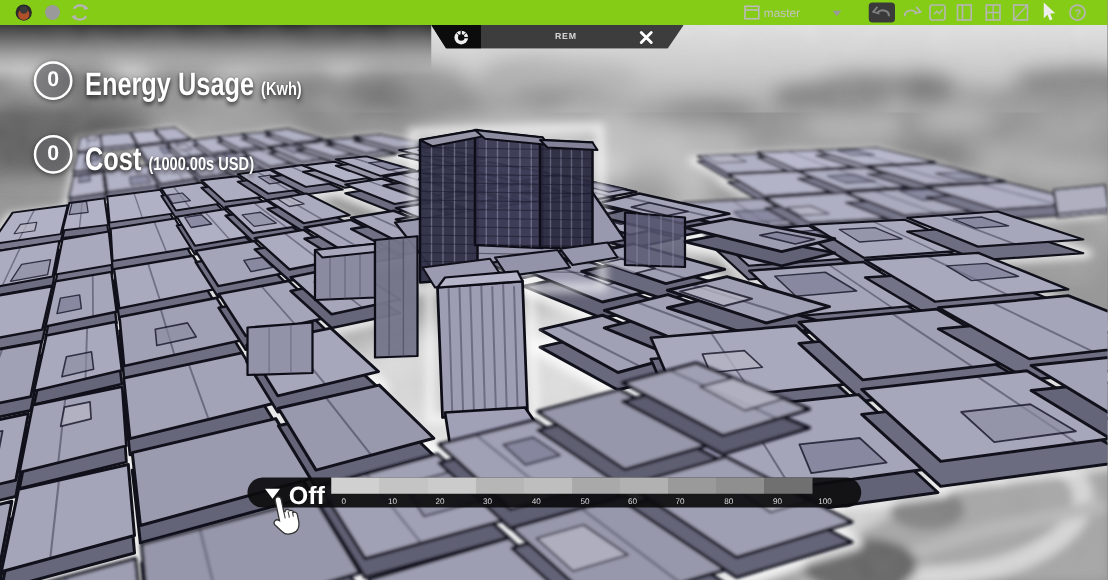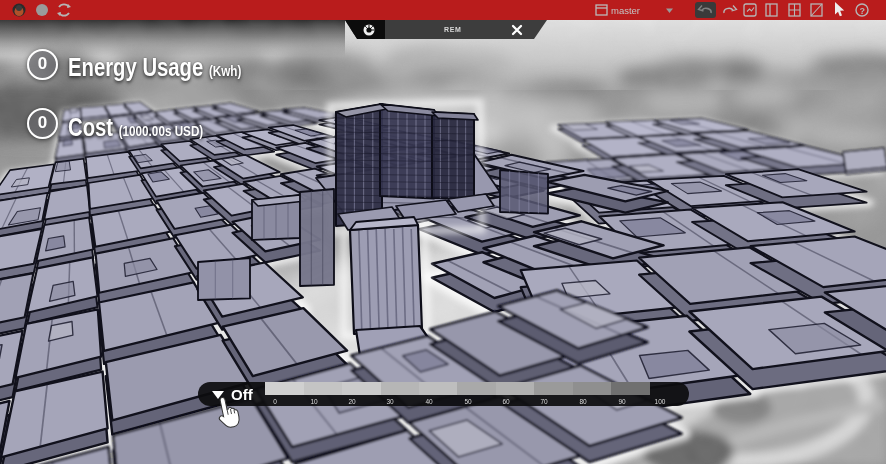--- a/index.html
+++ b/index.html
@@ -1,38 +1,38 @@
 <!DOCTYPE html>
 <html><head><meta charset="utf-8"><style>
 * { margin:0; padding:0; box-sizing:border-box; }
 html,body { width:886px; height:464px; overflow:hidden; background:#8f8f8f;
   font-family:"Liberation Sans", sans-serif; }
 #stage { position:relative; width:886px; height:464px; overflow:hidden; }
-#topbar { position:absolute; top:0; left:0; width:886px; height:20px; background:#b91c1c; z-index:30; }
+#topbar { position:absolute; top:0; left:0; width:886px; height:20px; background:#84cc16; z-index:30; }
 #tab { position:absolute; top:20px; left:343px; width:204px; height:19px; background:#3d3d3d; z-index:29;
   clip-path: polygon(2px 0, 204px 0, 191px 19px, 14px 19px); }
 #tabblack { position:absolute; top:0; left:0; width:42px; height:19px; background:#0c0c0c;
   clip-path: polygon(0 0, 42px 0, 42px 19px, 14px 19px); }
 #tabname { position:absolute; top:6px; left:101px; color:#d8d8d8; font-size:7px; font-weight:bold; letter-spacing:0.6px; }
 .hud { position:absolute; z-index:20; color:#fff; }
 .circ { position:absolute; width:31px; height:31px; border:2.8px solid #fff; border-radius:50%;
   background:rgba(100,100,105,0.6); color:#fff; font-size:17px; font-weight:bold; text-align:center;
   line-height:25px; box-shadow:0 1px 4px rgba(0,0,0,0.5); }
 .biglab { font-weight:bold; font-size:26px; text-shadow:0 2px 4px rgba(0,0,0,0.65), 0 0 2px rgba(0,0,0,0.4); transform:scaleX(0.78); transform-origin:left top; white-space:nowrap; }
 .smalllab { font-weight:bold; font-size:15px; }
 #pill { position:absolute; left:198px; top:382px; width:491px; height:24px; background:rgba(12,12,14,0.92);
   border-radius:12px; z-index:20; }
 #grad { position:absolute; left:67px; top:0px; width:385px; height:13px;
   background:linear-gradient(to right,
     #d0d0d0 0%, #d0d0d0 10%, #c4c4c4 10%, #c4c4c4 20%, #cbcbcb 20%, #cbcbcb 30%,
     #b6b6b6 30%, #b6b6b6 40%, #bebebe 40%, #bebebe 50%, #a9a9a9 50%, #a9a9a9 60%,
     #b1b1b1 60%, #b1b1b1 70%, #9a9a9a 70%, #9a9a9a 80%, #8f8f8f 80%, #8f8f8f 90%,
     #707070 90%, #707070 100%); }
 .tick { position:absolute; top:15.5px; color:#dcdcdc; font-size:6.5px; width:20px; text-align:center; }
-#offlab { position:absolute; left:33px; top:4px; color:#fff; font-weight:bold; font-size:15px; }
+#offlab { position:absolute; left:33px; top:4px; color:#fff; font-weight:bold; font-size:20px; }
 #tri { position:absolute; left:14px; top:9px; width:0; height:0;
   border-left:6px solid transparent; border-right:6px solid transparent; border-top:8px solid #fff; }
 </style></head>
 <body>
 <div id="stage">
 <svg width="886" height="464" viewBox="0 0 886 464" style="position:absolute;top:0;left:0">
 <defs>
 <filter id="b2" x="-20%" y="-20%" width="140%" height="140%">
           <feGaussianBlur stdDeviation="1.3"></feGaussianBlur>
         </filter>

